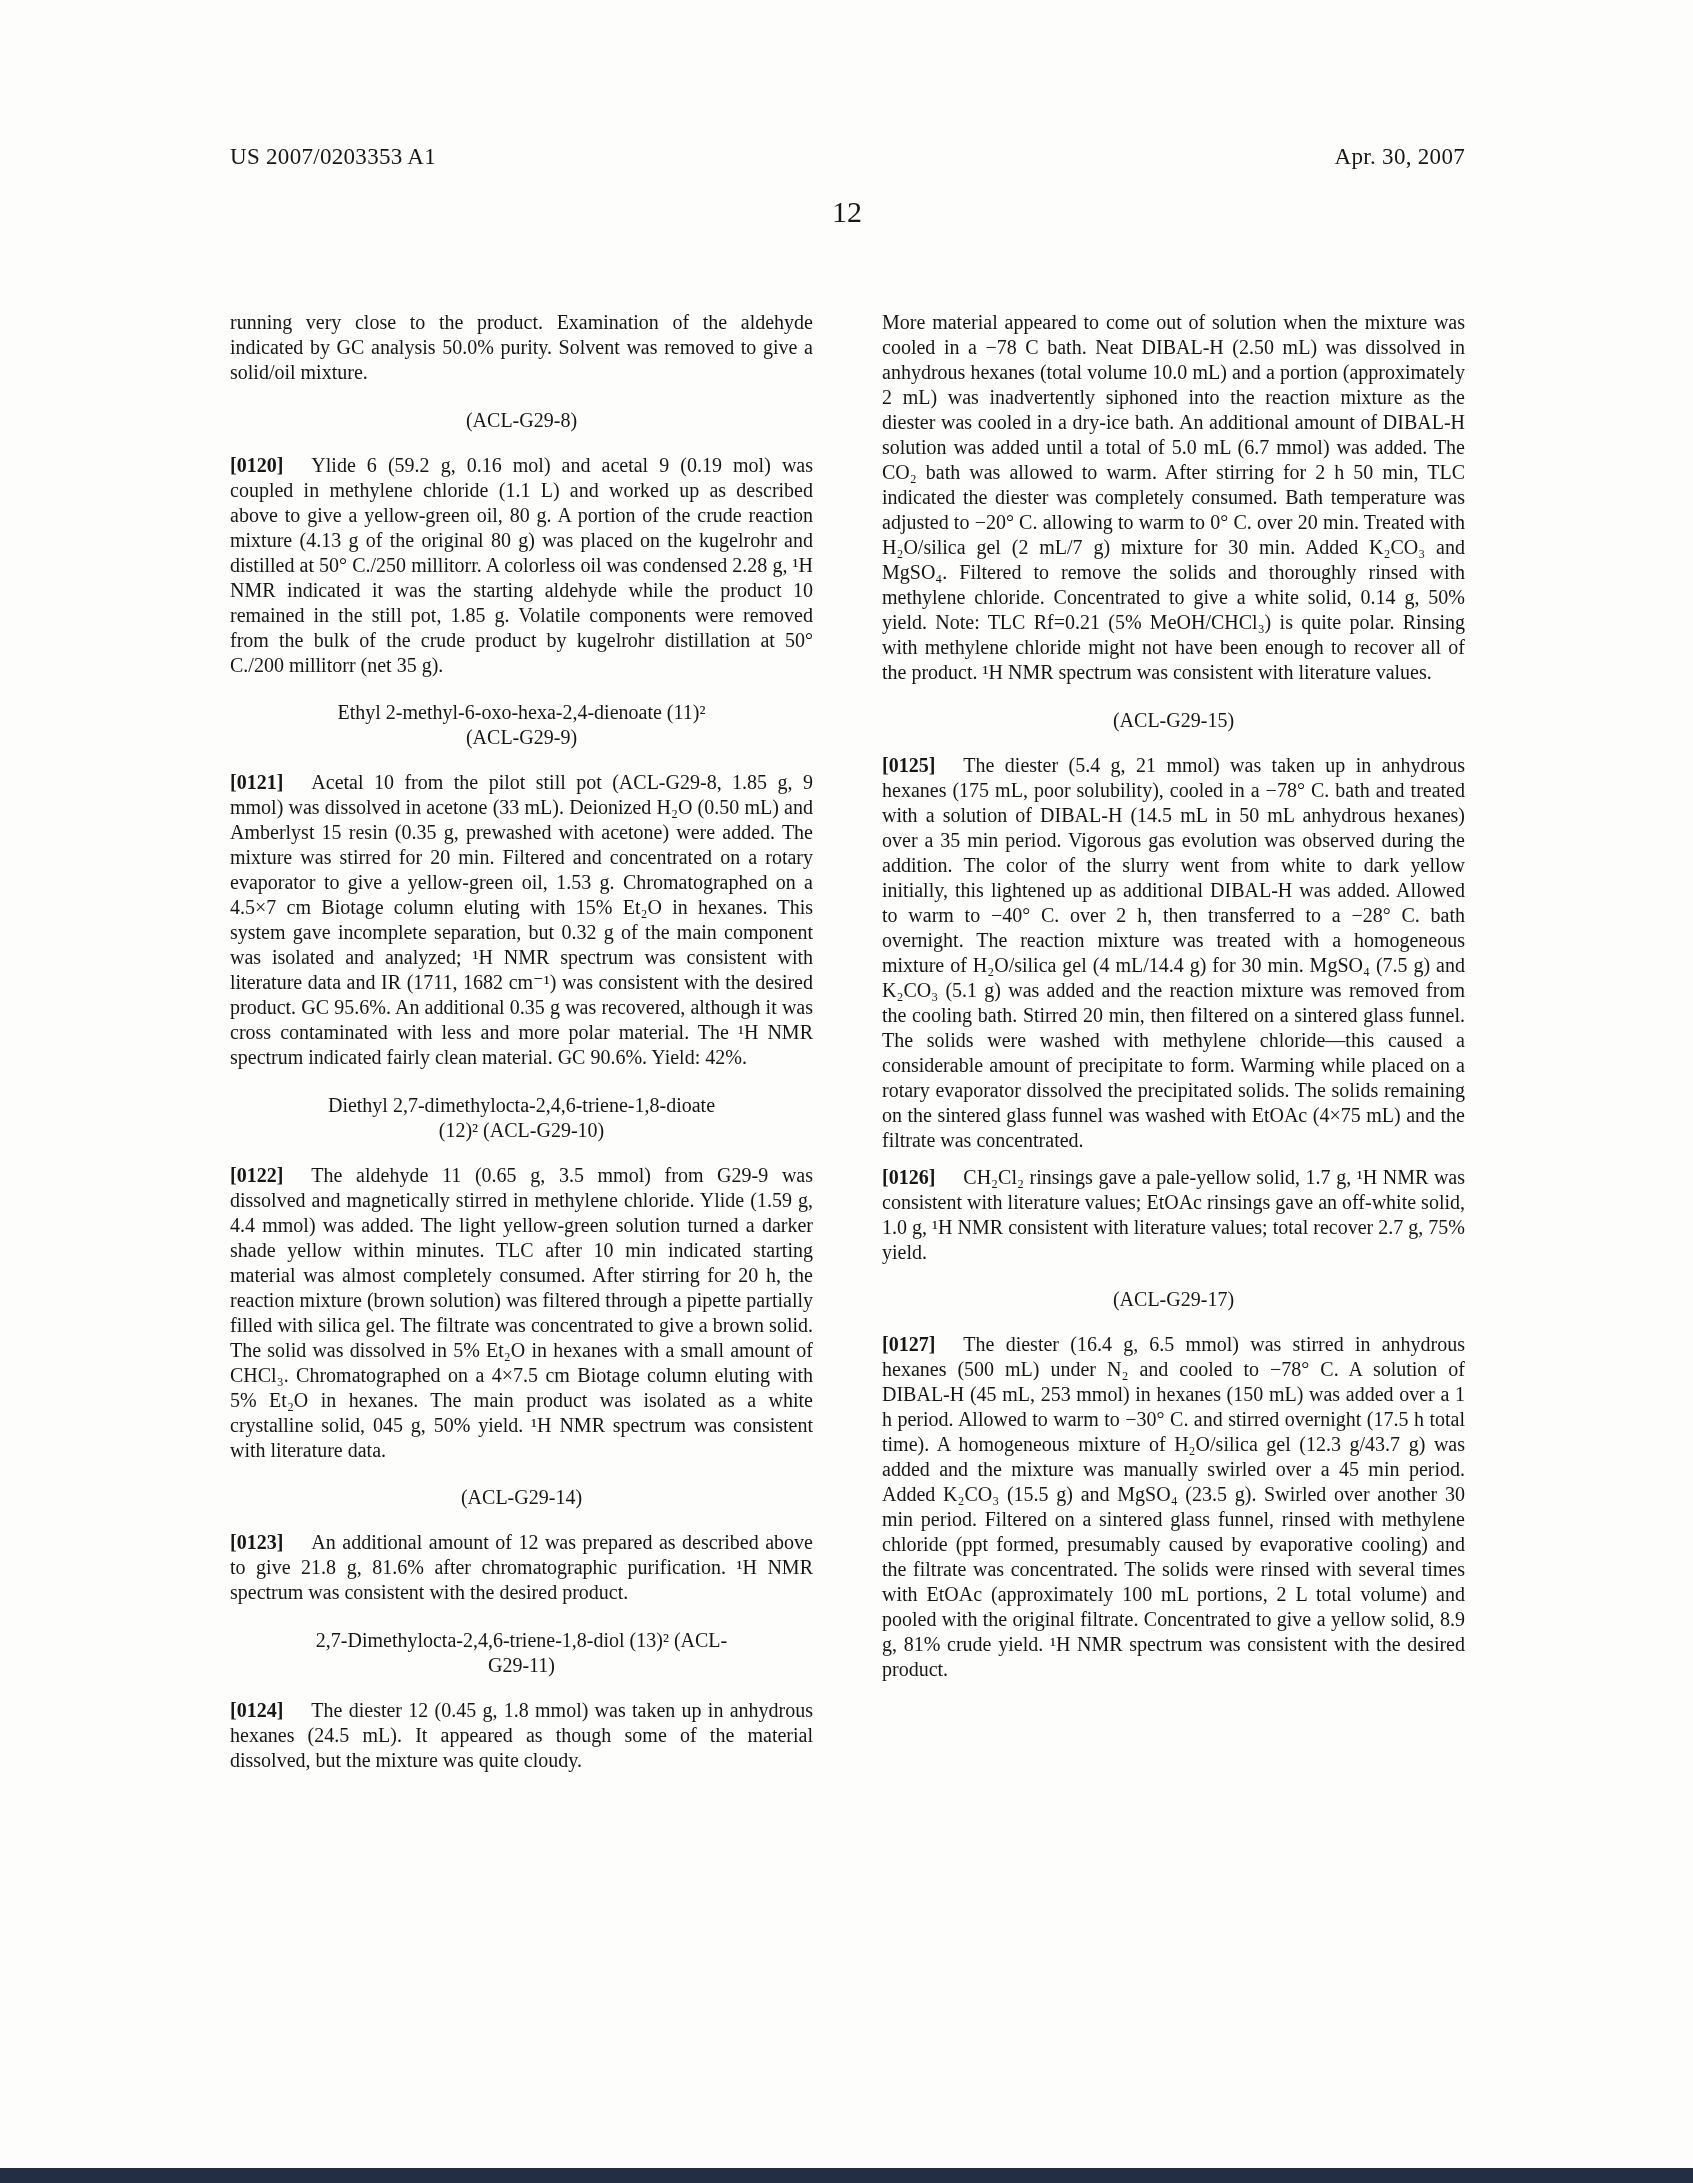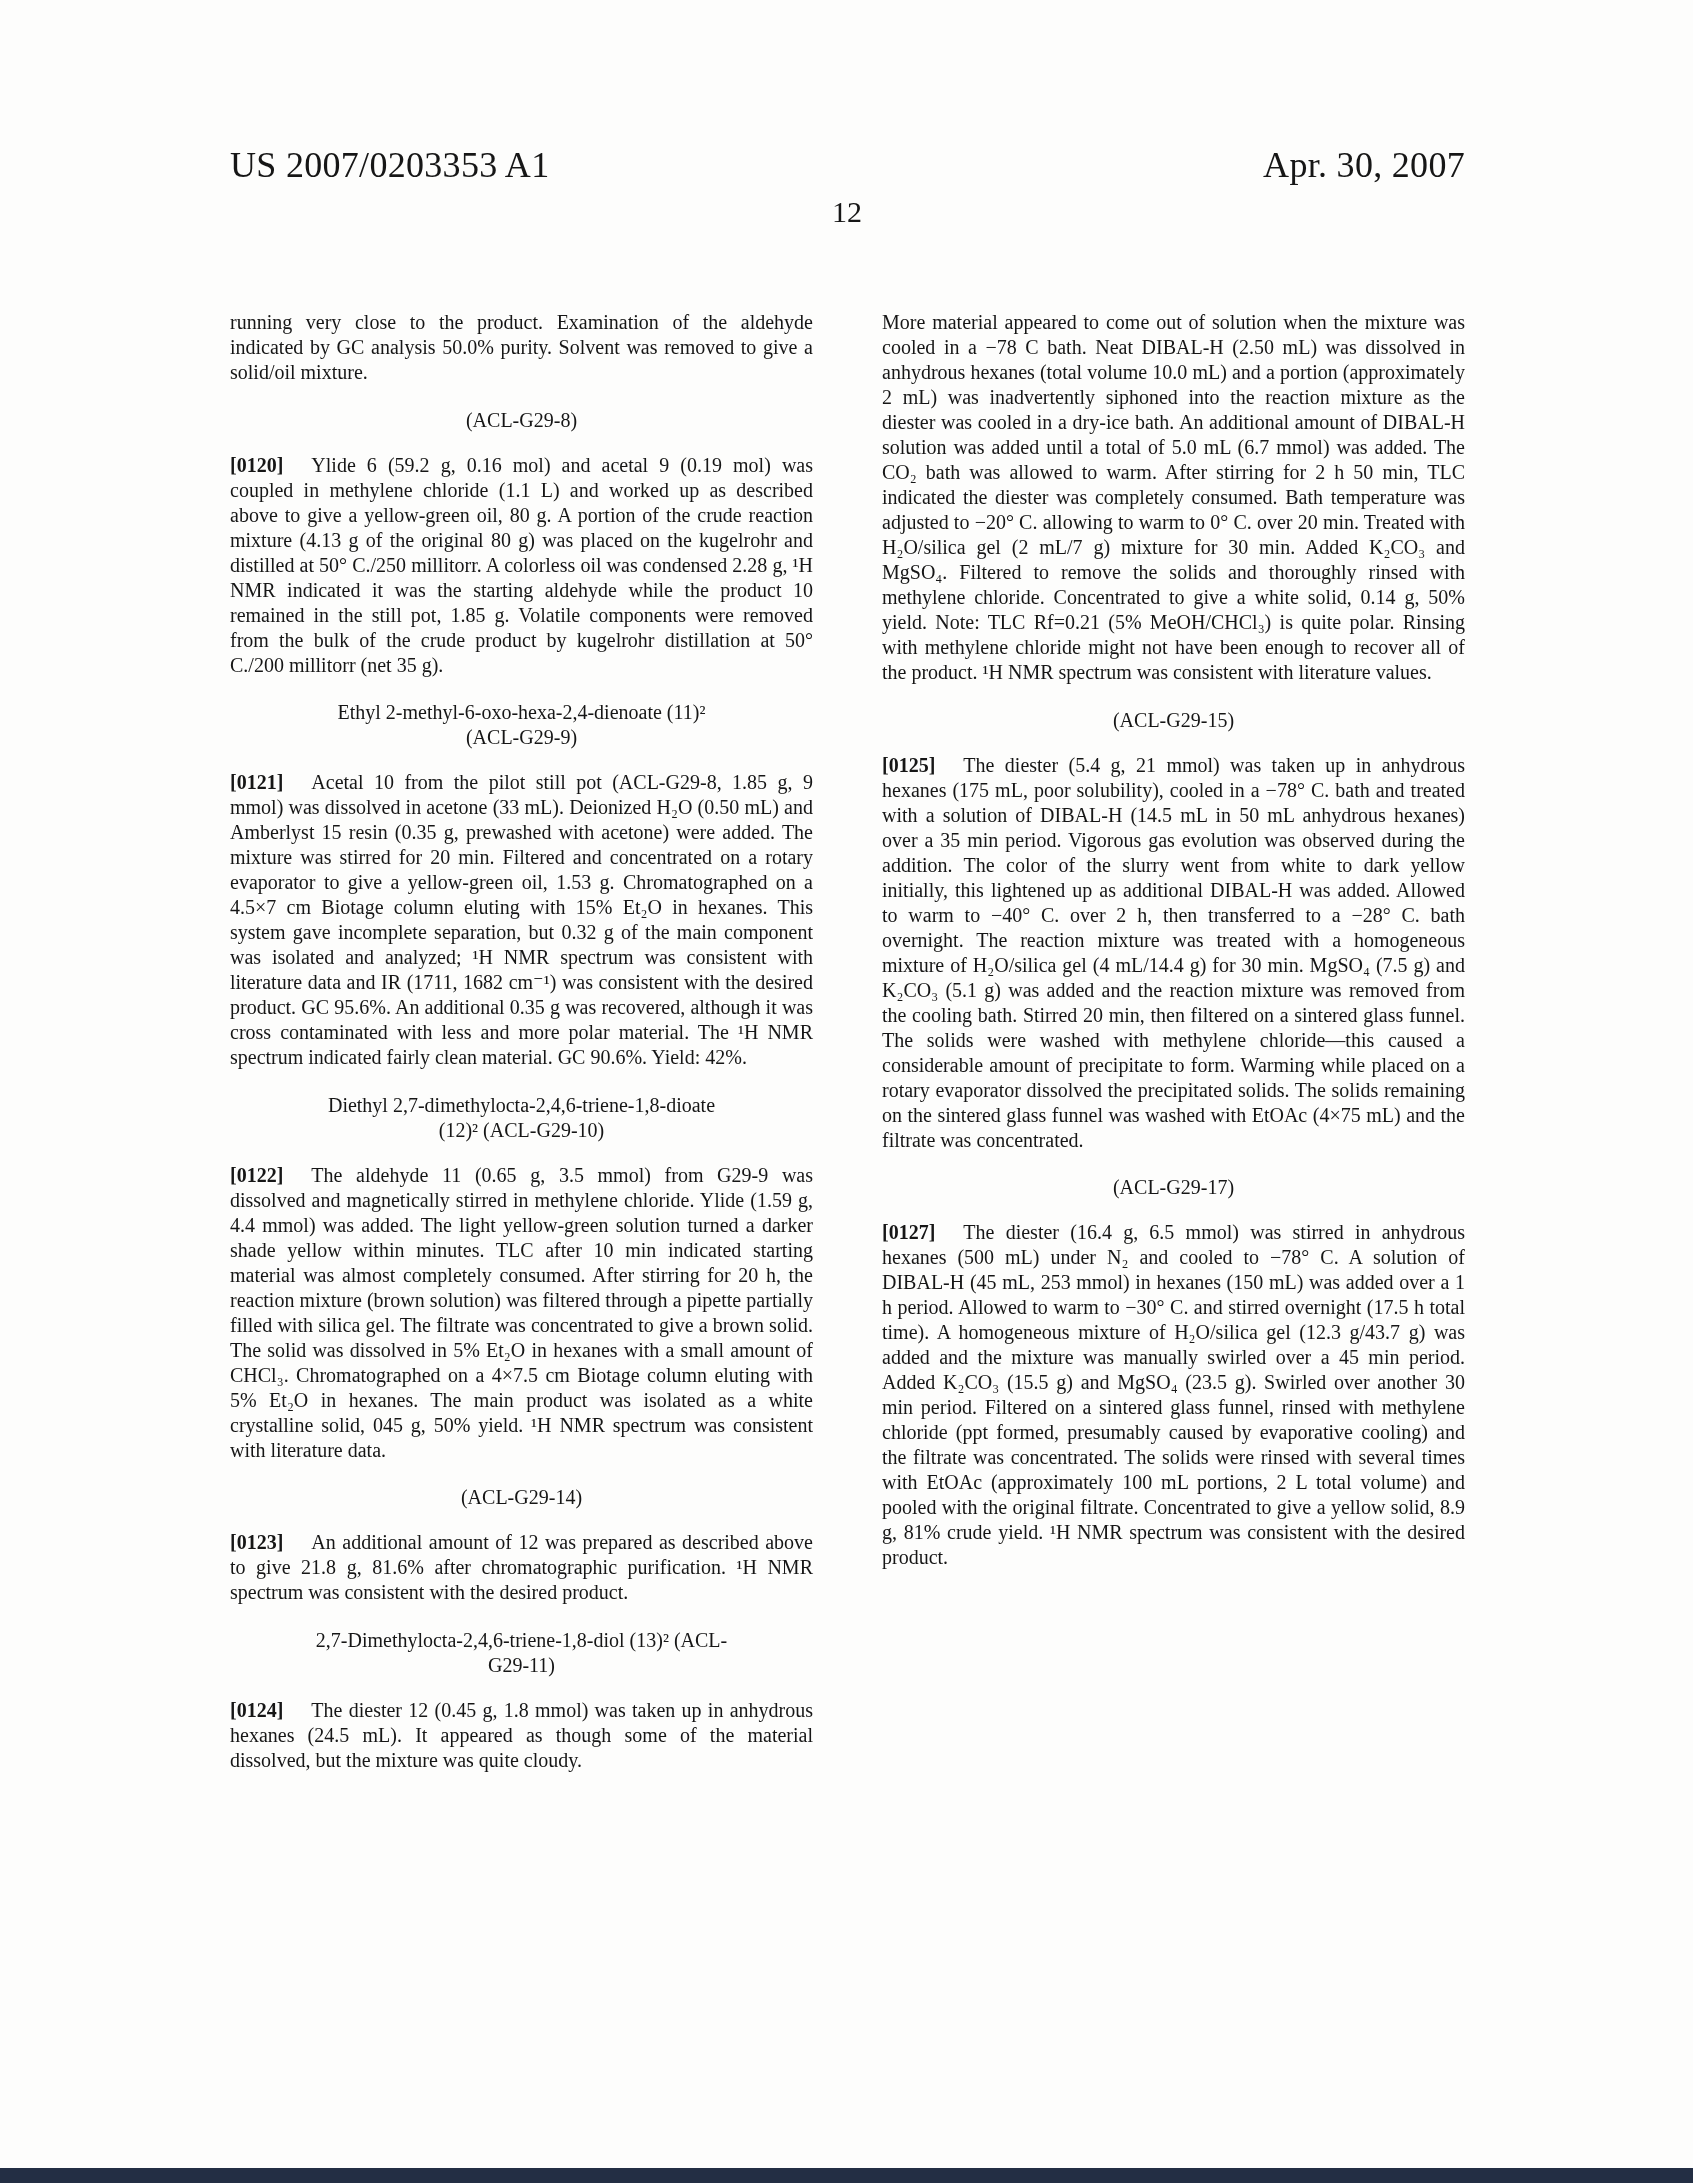--- a/index.html
+++ b/index.html
@@ -13,21 +13,21 @@
     font-family: "Liberation Serif", "DejaVu Serif", serif;
     overflow: hidden;
   }
   .header-row {
     position: absolute;
     top: 144px;
     left: 230px;
     width: 1235px;
     display: flex;
     justify-content: space-between;
-    font-size: 36px;
+    font-size: 23px;
     letter-spacing: 0.3px;
   }
   .page-number {
     position: absolute;
     top: 195px;
     left: 0;
     width: 1694px;
     text-align: center;
     font-size: 30px;
   }
@@ -103,20 +103,21 @@
       <p class="para"><span class="ptag">[0124]</span><span>The diester 12 (0.45 g, 1.8 mmol) was taken up in anhydrous hexanes (24.5 mL). It appeared as though some of the material dissolved, but the mixture was quite cloudy.</span></p>
     </section>
 
     <section class="col">
       <p class="para"><span>More material appeared to come out of solution when the mixture was cooled in a −78 C bath. Neat DIBAL-H (2.50 mL) was dissolved in anhydrous hexanes (total volume 10.0 mL) and a portion (approximately 2 mL) was inadvertently siphoned into the reaction mixture as the diester was cooled in a dry-ice bath. An additional amount of DIBAL-H solution was added until a total of 5.0 mL (6.7 mmol) was added. The CO₂ bath was allowed to warm. After stirring for 2 h 50 min, TLC indicated the diester was completely consumed. Bath temperature was adjusted to −20° C. allowing to warm to 0° C. over 20 min. Treated with H₂O/silica gel (2 mL/7 g) mixture for 30 min. Added K₂CO₃ and MgSO₄. Filtered to remove the solids and thoroughly rinsed with methylene chloride. Concentrated to give a white solid, 0.14 g, 50% yield. Note: TLC Rf=0.21 (5% MeOH/CHCl₃) is quite polar. Rinsing with methylene chloride might not have been enough to recover all of the product. ¹H NMR spectrum was consistent with literature values.</span></p>
 
       <div class="heading">(ACL-G29-15)</div>
 
       <p class="para"><span class="ptag">[0125]</span><span>The diester (5.4 g, 21 mmol) was taken up in anhydrous hexanes (175 mL, poor solubility), cooled in a −78° C. bath and treated with a solution of DIBAL-H (14.5 mL in 50 mL anhydrous hexanes) over a 35 min period. Vigorous gas evolution was observed during the addition. The color of the slurry went from white to dark yellow initially, this lightened up as additional DIBAL-H was added. Allowed to warm to −40° C. over 2 h, then transferred to a −28° C. bath overnight. The reaction mixture was treated with a homogeneous mixture of H₂O/silica gel (4 mL/14.4 g) for 30 min. MgSO₄ (7.5 g) and K₂CO₃ (5.1 g) was added and the reaction mixture was removed from the cooling bath. Stirred 20 min, then filtered on a sintered glass funnel. The solids were washed with methylene chloride—this caused a considerable amount of precipitate to form. Warming while placed on a rotary evaporator dissolved the precipitated solids. The solids remaining on the sintered glass funnel was washed with EtOAc (4×75 mL) and the filtrate was concentrated.</span></p>
 
+      <p class="para"><span class="ptag">[0126]</span><span>CH₂Cl₂ rinsings gave a pale-yellow solid, 1.7 g, ¹H NMR was consistent with literature values; EtOAc rinsings gave an off-white solid, 1.0 g, ¹H NMR consistent with literature values; total recover 2.7 g, 75% yield.</span></p>
 
       <div class="heading">(ACL-G29-17)</div>
 
       <p class="para"><span class="ptag">[0127]</span><span>The diester (16.4 g, 6.5 mmol) was stirred in anhydrous hexanes (500 mL) under N₂ and cooled to −78° C. A solution of DIBAL-H (45 mL, 253 mmol) in hexanes (150 mL) was added over a 1 h period. Allowed to warm to −30° C. and stirred overnight (17.5 h total time). A homogeneous mixture of H₂O/silica gel (12.3 g/43.7 g) was added and the mixture was manually swirled over a 45 min period. Added K₂CO₃ (15.5 g) and MgSO₄ (23.5 g). Swirled over another 30 min period. Filtered on a sintered glass funnel, rinsed with methylene chloride (ppt formed, presumably caused by evaporative cooling) and the filtrate was concentrated. The solids were rinsed with several times with EtOAc (approximately 100 mL portions, 2 L total volume) and pooled with the original filtrate. Concentrated to give a yellow solid, 8.9 g, 81% crude yield. ¹H NMR spectrum was consistent with the desired product.</span></p>
     </section>
 
   </main>
 
   <div class="bottom-bar"></div>
 

